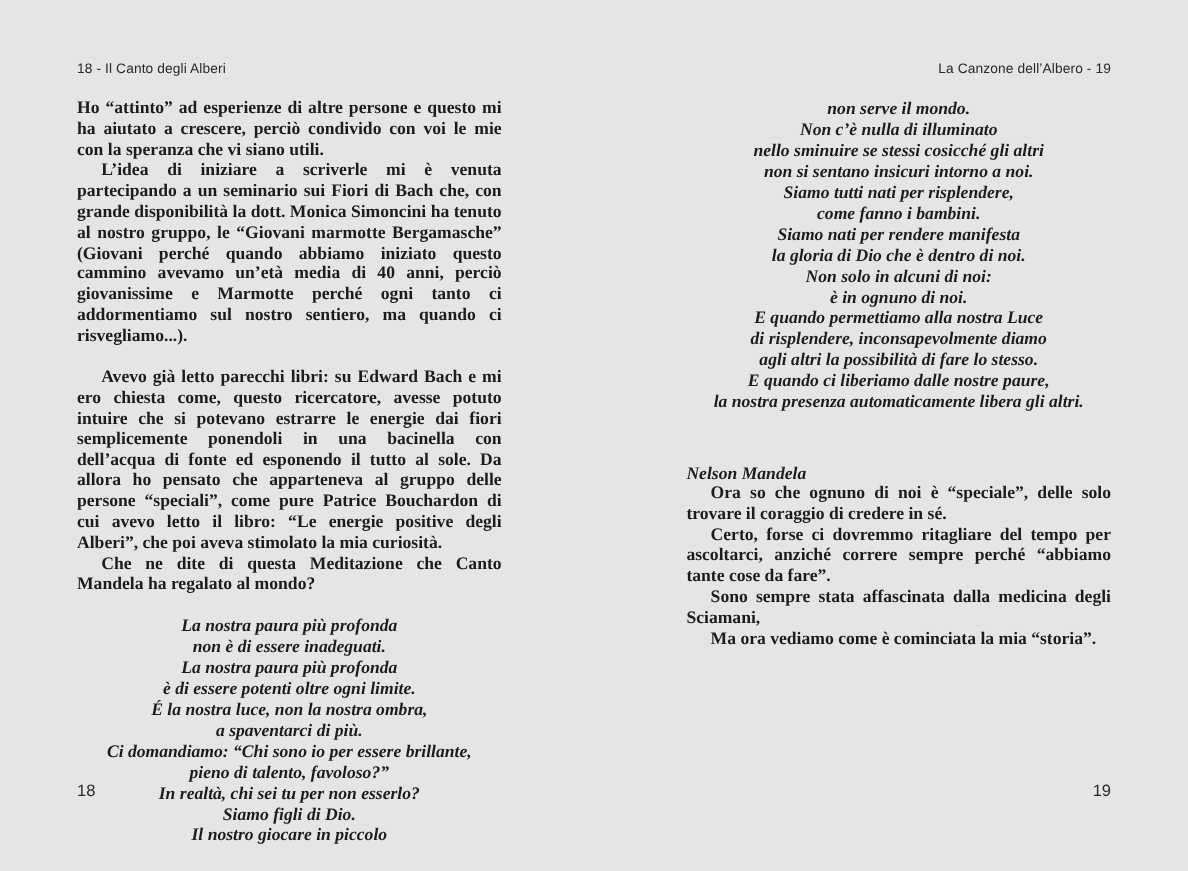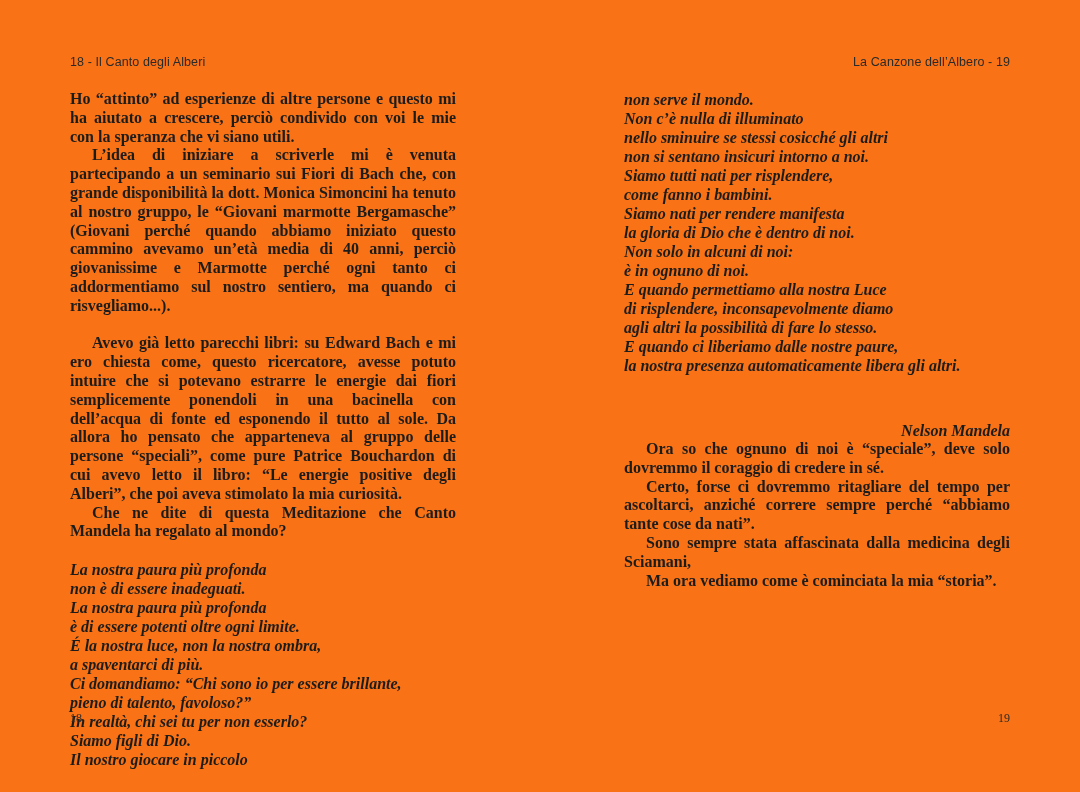--- a/index.html
+++ b/index.html
@@ -11,21 +11,21 @@
     width: 1080px;
     height: 792px;
     font-family: "Liberation Serif", serif;
     color: #1c1c1c;
     overflow: hidden;
   }
   .spread {
     display: flex;
     width: 1080px;
     height: 792px;
-    background: #f97316;
+    background: #e5e5e5;
   }
   .page {
     position: relative;
     width: 540px;
     height: 792px;
   }
   .running-head {
     position: absolute;
     top: 55px;
     font-family: "Liberation Sans", sans-serif;
@@ -46,39 +46,39 @@
   }
   .page.left  .body-block { left: 70px; }
   .page.right .body-block { left: 84px; }
   .body-block p {
     margin: 0;
     text-indent: 22px;
   }
   .body-block p.noindent { text-indent: 0; }
   .body-block p.gap-above { margin-top: 18.8px; }
   .poem {
-    text-align: left;
+    text-align: center;
     font-style: italic;
     white-space: pre-line;
     line-height: 19px;
     text-indent: 0;
   }
   .poem.gap-above { margin-top: 19px; }
   .attribution {
-    text-align: right;
+    text-align: left;
     font-style: italic;
     margin-top: 46px;
     line-height: 19px;
   }
   .after-attribution { margin-top: 16px; }
   .folio {
     position: absolute;
     top: 711px;
-    font-family: Liberation Serif, serif;
-    font-size: 12px;
+    font-family: Liberation Sans, sans-serif;
+    font-size: 15px;
     color: #2a2a2a;
   }
   .folio.left  { left: 70px; }
   .folio.right { right: 70px; text-align: left; }
 </style>
 </head>
 <body>
 
 <div class="spread">
 
@@ -119,22 +119,22 @@
 Siamo nati per rendere manifesta
 la gloria di Dio che è dentro di noi.
 Non solo in alcuni di noi:
 è in ognuno di noi.
 E quando permettiamo alla nostra Luce
 di risplendere, inconsapevolmente diamo
 agli altri la possibilità di fare lo stesso.
 E quando ci liberiamo dalle nostre paure,
 la nostra presenza automaticamente libera gli altri.</div>
       <div class="attribution">Nelson Mandela</div>
-      <p>Ora so che ognuno di noi è “speciale”, deve solo dovremmo il coraggio di credere in sé.</p>
-      <p>Certo, forse ci dovremmo ritagliare del tempo per ascoltarci, anziché correre sempre perché “abbiamo tante cose da nati”.</p>
+      <p>Ora so che ognuno di noi è “speciale”, delle solo trovare il coraggio di credere in sé.</p>
+      <p>Certo, forse ci dovremmo ritagliare del tempo per ascoltarci, anziché correre sempre perché “abbiamo tante cose da fare”.</p>
       <p>Sono sempre stata affascinata dalla medicina degli Sciamani,</p>
       <p>Ma ora vediamo come è cominciata la mia “storia”.</p>
     </div>
 
     <div class="folio right">19</div>
   </div>
 
 </div>
 
 </body></html>

